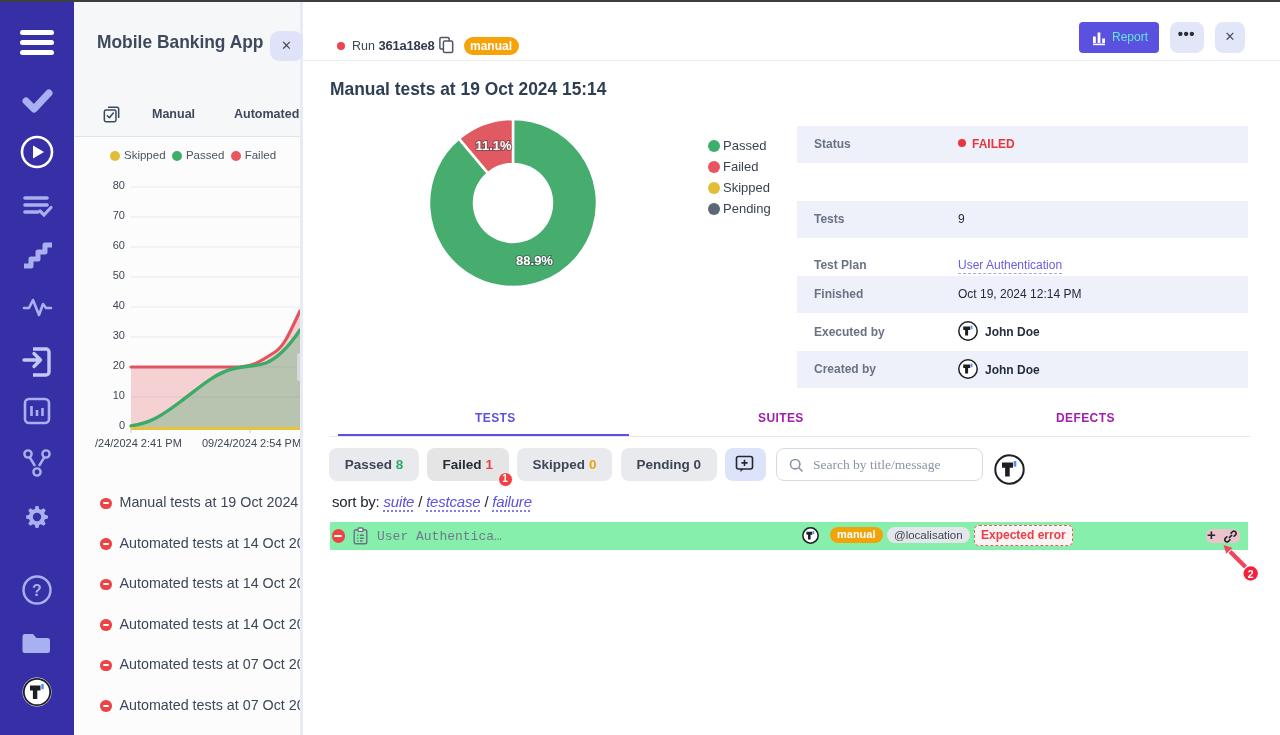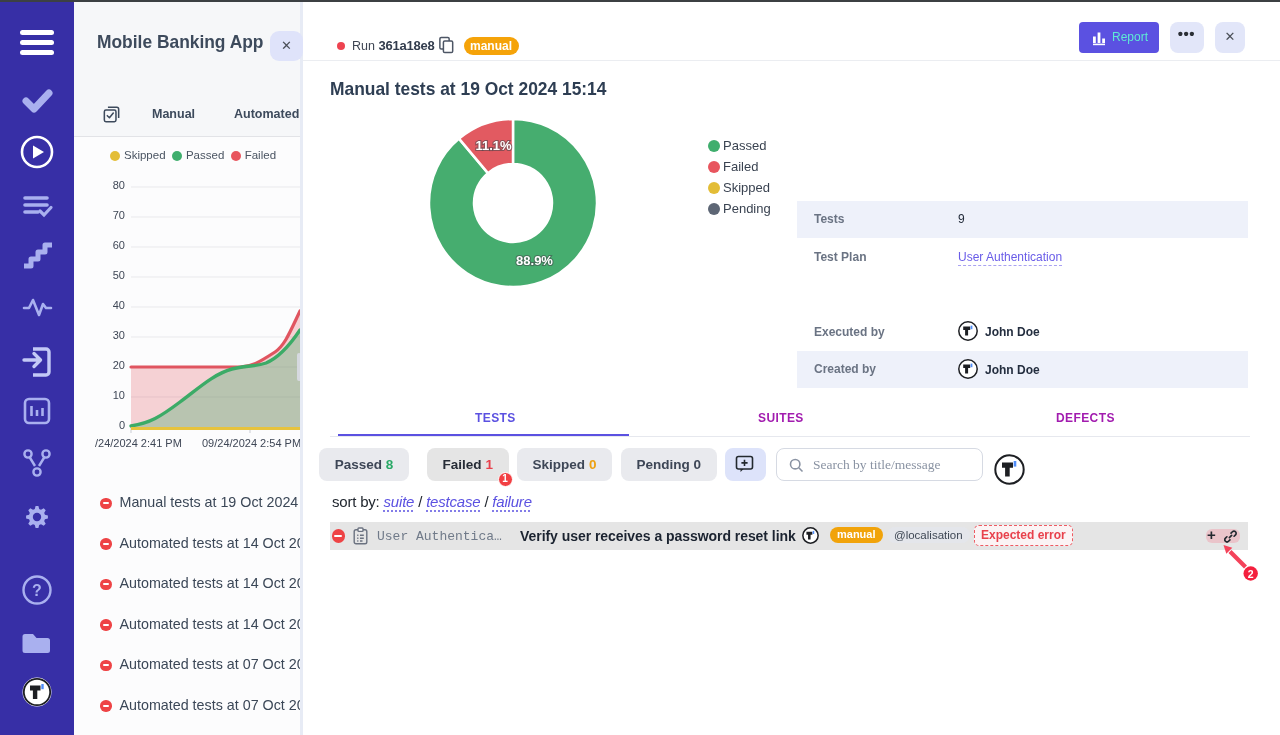--- a/index.html
+++ b/index.html
@@ -41,21 +41,21 @@
 #tabborder { position:absolute; left:27px; top:434px; width:920px; height:1px; background:#e6e8ee; }
 .chip { position:absolute; top:446px; height:33px; background:#e9eaee; border-radius:8px; font-size:13.5px; font-weight:bold; color:#3d4656; text-align:center; line-height:33px; }
 .chip span.g { color:#2aa967; } .chip span.r { color:#e8414c; } .chip span.o { color:#eda112; }
 #chipfail { background:#e5e5e5; color:#262c36; }
 #failbadge { position:absolute; right:-4px; bottom:-6px; width:15px; height:15px; background:#f23f43; border:1.5px solid #fff; border-radius:50%; color:#fff; font-size:10px; font-weight:bold; line-height:12px; text-align:center; }
 #msgbtn { position:absolute; left:422px; top:446px; width:41px; height:33px; background:#dde3fa; border-radius:8px; }
 #search { position:absolute; left:473px; top:446px; width:207px; height:33px; border:1px solid #d6dae3; border-radius:8px; background:#fff; }
 #search span { position:absolute; left:36px; top:8px; font-size:13.5px; color:#8a93a3;font-family:Liberation Serif, serif; }
 #sortrow { position:absolute; left:29px; top:491px; font-size:15px; letter-spacing:-0.2px; color:#20262e; }
 #sortrow a { color:#5b51e1; text-decoration:underline dotted; text-underline-offset:4px;font-style:italic; }
-#testrow { position:absolute; left:27px; top:519.5px; width:918px; height:28.5px; background:#e5e5e5; }
+#testrow { position:absolute; left:27px; top:519.5px; width:918px; height:28.5px; background:#86efac; }
 .monotxt { font-family:"Liberation Mono", monospace; font-size:13px; color:#707a89; }
 .smallpill { display:inline-block; background:#f1a30a; color:#fff; font-weight:bold; font-size:11px; border-radius:9px; padding:1.5px 7px 2.5px; }
 .graychip { display:inline-block; background:#e4e6eb; color:#3f4855; font-size:11.5px; border-radius:9px; padding:2px 7.5px 2.5px; }
 .errchip { display:inline-block; border:1.5px dashed #ee5a62; color:#e8414c; background:#fbf4f5; font-size:12px; font-weight:bold; border-radius:5px; padding:2px 6.5px 3px; }
 #pluslink { position:absolute; left:875.5px; top:7.5px; width:34px; height:14px; background:#eac4ca; border-radius:6px; }
 </style>
 </head>
 <body>
 <div class="abs" id="topline"></div>
 <div class="abs" id="sidebar"><svg width="74" height="733" viewBox="0 0 74 733">
@@ -194,27 +194,35 @@
   <svg style="position:absolute;left:126px;top:117px" width="168" height="168" viewBox="0 0 168 168">
     <path d="M84.00 0.00 A84.0 84.0 0 1 1 30.01 19.65 L58.93 54.12 A39.0 39.0 0 1 0 84.00 45.00 Z" fill="#46ad6f" stroke="#fff" stroke-width="2.5" stroke-linejoin="round"></path>
     <path d="M30.01 19.65 A84.0 84.0 0 0 1 84.00 0.00 L84.00 45.00 A39.0 39.0 0 0 0 58.93 54.12 Z" fill="#e25a61" stroke="#fff" stroke-width="2.5" stroke-linejoin="round"></path>
     <text x="64.5" y="30.5" font-size="13" font-weight="bold" fill="#fff" text-anchor="middle" stroke="rgba(70,70,75,0.55)" stroke-width="2.2" paint-order="stroke" font-family="Liberation Sans, sans-serif">11.1%</text>
     <text x="105.5" y="146" font-size="13" font-weight="bold" fill="#fff" text-anchor="middle" stroke="rgba(70,70,75,0.55)" stroke-width="2.2" paint-order="stroke" font-family="Liberation Sans, sans-serif">88.9%</text>
   </svg>
   <div class="dlegrow" style="top:136px"><span class="ldot" style="background:#3fae6d"></span>Passed</div>
   <div class="dlegrow" style="top:157px"><span class="ldot" style="background:#e8555e"></span>Failed</div>
   <div class="dlegrow" style="top:178px"><span class="ldot" style="background:#e3bd37"></span>Skipped</div>
   <div class="dlegrow" style="top:199px"><span class="ldot" style="background:#5d6675"></span>Pending</div>
+  <div class="trow odd" style="top:123.5px">
+      <span class="tlabel">Status</span>
+      <span class="tval" style="color:#e8353f;font-weight:bold"><span style="display:inline-block;width:8px;height:8px;border-radius:50%;background:#e8353f;vertical-align:1px;margin-right:6px"></span>FAILED</span>
+    </div>
   <div class="trow odd" style="top:198.5px">
       <span class="tlabel">Tests</span>
       <span class="tval">9</span>
     </div>
-  <div class="trow" style="top:236.0px">
+  <div class="trow" style="top:244px">
       <span class="tlabel">Test Plan</span>
       <span class="tval" style="color:#695ce8;border-bottom:1.5px dashed #a9a2f2;padding-bottom:1px">User Authentication</span>
+    </div>
+  <div class="trow odd" style="top:273.5px">
+      <span class="tlabel">Finished</span>
+      <span class="tval">Oct 19, 2024 12:14 PM</span>
     </div>
   <div class="trow" style="top:311.0px">
       <span class="tlabel">Executed by</span>
       <span class="tval" style="top:8px"><span style="display:inline-block;vertical-align:-5px;margin-right:7px"><svg width="20" height="20" viewBox="0 0 20 20">
             <circle cx="10" cy="10" r="9.2" fill="#fff" stroke="#1d1f23" stroke-width="1.5"></circle>
             <path d="M5.2 5.6 h7 v3.4 h-2.1 v5.6 h-3 v-5.6 h-1.9 z" fill="#1d1f23"></path>
             <rect x="12.6" y="4.6" width="1.8" height="3.6" fill="#4f8df9"></rect>
           </svg></span><b style="color:#242e3f">John Doe</b></span>
     </div>
   <div class="trow odd" style="top:348.5px">
@@ -224,21 +232,21 @@
             <path d="M5.2 5.6 h7 v3.4 h-2.1 v5.6 h-3 v-5.6 h-1.9 z" fill="#1d1f23"></path>
             <rect x="12.6" y="4.6" width="1.8" height="3.6" fill="#4f8df9"></rect>
           </svg></span><b style="color:#242e3f">John Doe</b></span>
     </div>
 
   <div class="tab" style="left:172px;color:#5b51e1">TESTS</div>
   <div class="tab" style="left:455px">SUITES</div>
   <div class="tab" style="left:753px">DEFECTS</div>
   <div id="tabunderline"></div>
   <div id="tabborder"></div>
-  <div class="chip" style="left:16px;width:90px">Passed <span class="g">8</span></div>
+  <div class="chip" style="left:26px;width:90px">Passed <span class="g">8</span></div>
   <div class="chip" style="left:124px;width:81.5px" id="chipfail">Failed <span class="r">1</span><span id="failbadge">1</span></div>
   <div class="chip" style="left:214px;width:95px">Skipped <span class="o">0</span></div>
   <div class="chip" style="left:317.5px;width:96.5px">Pending 0</div>
   <div id="msgbtn">
       <svg style="position:absolute;left:10px;top:7px" width="19" height="18" viewBox="0 0 19 18" fill="none" stroke="#23292f" stroke-width="1.6">
         <rect x="1.5" y="1.5" width="16" height="12.5" rx="2"></rect>
         <path d="M5.5 14 L5.5 17 L8.5 14 Z" fill="#23292f" stroke="none"></path>
         <path d="M9.5 4.8 V11 M6.4 7.9 H12.6"></path>
       </svg>
     </div>
@@ -256,21 +264,20 @@
     </svg>
   <div id="sortrow">sort by: <a>suite</a> / <a>testcase</a> / <a>failure</a></div>
   <div id="testrow">
     <span class="minus" style="position:absolute;left:1.5px;top:7.5px;margin:0;width:13.5px;height:13.5px"></span>
     <svg style="position:absolute;left:23px;top:5px" width="15" height="18" viewBox="0 0 15 18" fill="none" stroke="#6b7280" stroke-width="1.4">
         <rect x="1.2" y="2.8" width="12.6" height="14" rx="1.8"></rect>
         <rect x="5" y="1" width="5" height="3.4" rx="0.8" fill="#fff" stroke="#6b7280"></rect>
         <path d="M4.2 8.3 H5.4 M7 8.3 H10.8 M4.2 11.3 H5.4 M7 11.3 H10.8 M4.2 14 H5.4 M7 14 H9.5"></path>
       </svg>
     <span class="monotxt" style="position:absolute;left:47px;top:7.5px">User Authentica…</span>
-    <span style="position:absolute;left:190px;top:6px;font-size:14px;letter-spacing:-0.05px;font-weight:bold;color:#1b2330;white-space:nowrap">Verify user receives a password reset link</span>
     <svg style="position:absolute;left:472px;top:5.5px" width="17" height="17" viewBox="0 0 20 20">
         <circle cx="10" cy="10" r="9" fill="#fff" stroke="#1d1f23" stroke-width="1.8"></circle>
         <path d="M5.2 5.6 h7 v3.4 h-2.1 v5.6 h-3 v-5.6 h-1.9 z" fill="#1d1f23"></path>
         <rect x="12.6" y="4.6" width="1.8" height="3.6" fill="#4f8df9"></rect>
       </svg>
     <span class="smallpill" style="position:absolute;left:500px;top:5px">manual</span>
     <span class="graychip" style="position:absolute;left:556.5px;top:5px">@localisation</span>
     <span class="errchip" style="position:absolute;left:643.5px;top:3px">Expected error</span>
     <div id="pluslink"></div>
     <span style="position:absolute;left:877px;top:4px;font-size:15px;font-weight:bold;color:#23292f">+</span>

